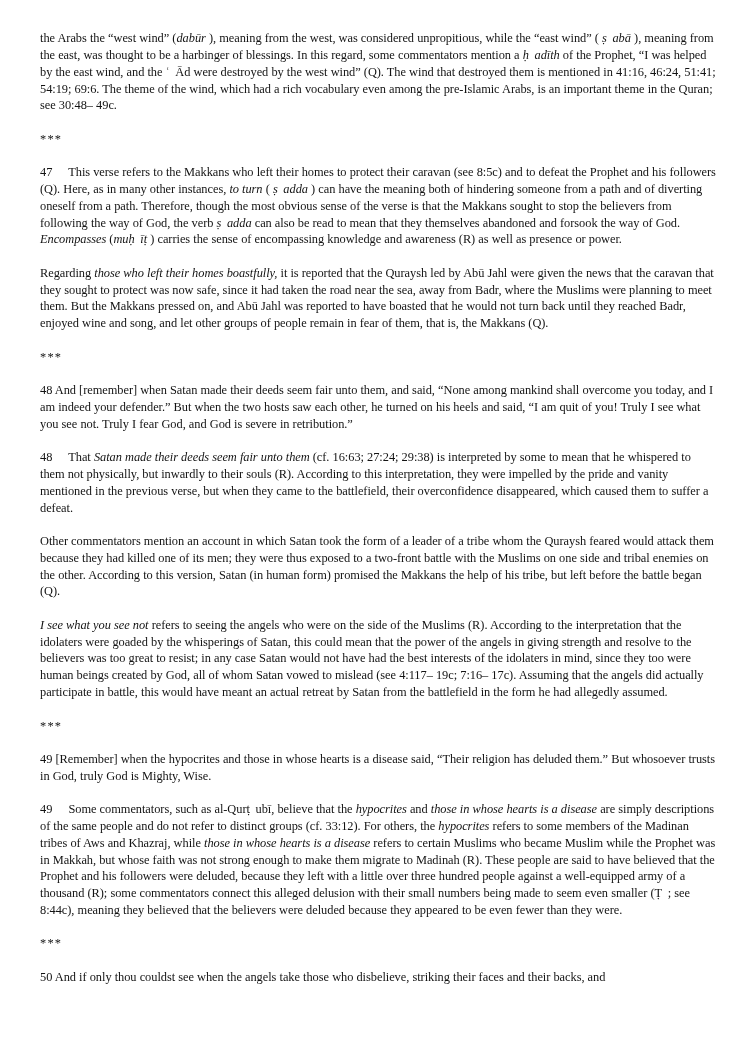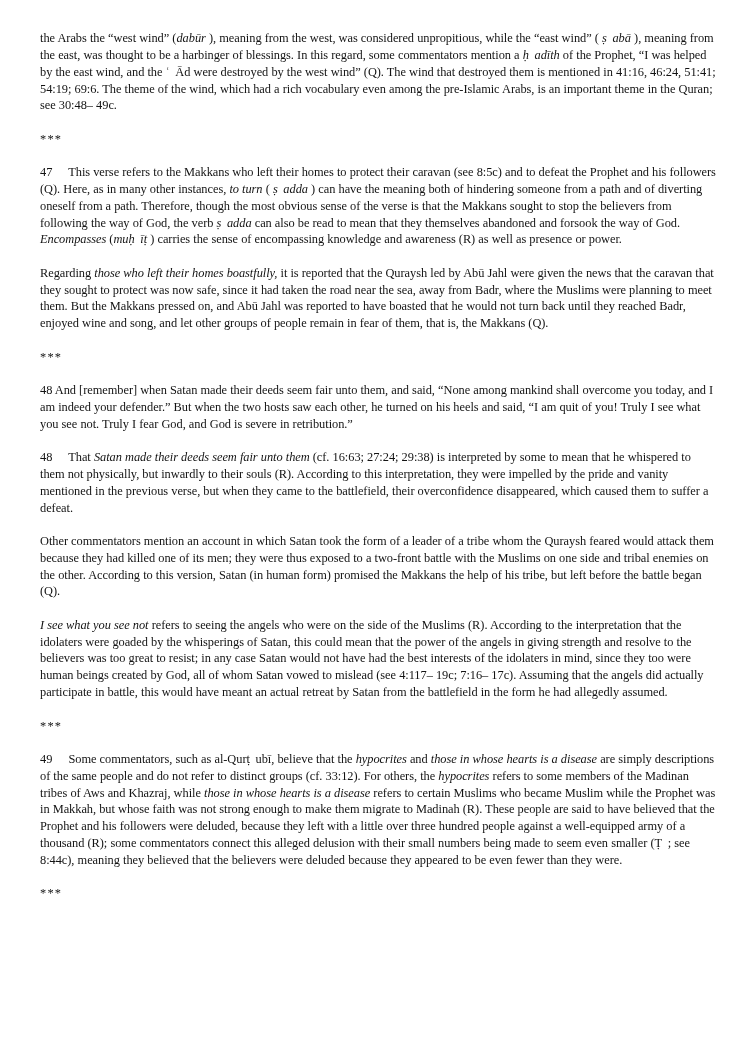--- a/index.html
+++ b/index.html
@@ -69,19 +69,21 @@
   <p class="para"><span>48</span> And [remember] when Satan made their deeds seem fair unto them, and said, “None among mankind shall overcome you today, and I am indeed your defender.” But when the two hosts saw each other, he turned on his heels and said, “I am quit of you! Truly I see what you see not. Truly I fear God, and God is severe in retribution.”</p>
 
   <p class="para commentary"><span class="vnum">48</span> That <i>Satan made their deeds seem fair unto them</i> (cf. 16:63; 27:24; 29:38) is interpreted by some to mean that he whispered to them not physically, but inwardly to their souls (R). According to this interpretation, they were impelled by the pride and vanity mentioned in the previous verse, but when they came to the battlefield, their overconfidence disappeared, which caused them to suffer a defeat.</p>
 
   <p class="para">Other commentators mention an account in which Satan took the form of a leader of a tribe whom the Quraysh feared would attack them because they had killed one of its men; they were thus exposed to a two-front battle with the Muslims on one side and tribal enemies on the other. According to this version, Satan (in human form) promised the Makkans the help of his tribe, but left before the battle began (Q).</p>
 
   <p class="para"><i>I see what you see not</i> refers to seeing the angels who were on the side of the Muslims (R). According to the interpretation that the idolaters were goaded by the whisperings of Satan, this could mean that the power of the angels in giving strength and resolve to the believers was too great to resist; in any case Satan would not have had the best interests of the idolaters in mind, since they too were human beings created by God, all of whom Satan vowed to mislead (see 4:117– 19c; 7:16– 17c). Assuming that the angels did actually participate in battle, this would have meant an actual retreat by Satan from the battlefield in the form he had allegedly assumed.</p>
 
   <p class="sep">***</p>
 
+  <p class="para"><span>49</span> [Remember] when the hypocrites and those in whose hearts is a disease said, “Their religion has deluded them.” But whosoever trusts in God, truly God is Mighty, Wise.</p>
 
   <p class="para commentary"><span class="vnum">49</span> Some commentators, such as al-Qurṭ<span class="gap"></span> ubī, believe that the <i>hypocrites</i> and <i>those in whose hearts is a disease</i> are simply descriptions of the same people and do not refer to distinct groups (cf. 33:12). For others, the <i>hypocrites</i> refers to some members of the Madinan tribes of Aws and Khazraj, while <i>those in whose hearts is a disease</i> refers to certain Muslims who became Muslim while the Prophet was in Makkah, but whose faith was not strong enough to make them migrate to Madinah (R). These people are said to have believed that the Prophet and his followers were deluded, because they left with a little over three hundred people against a well-equipped army of a thousand (R); some commentators connect this alleged delusion with their small numbers being made to seem even smaller (Ṭ<span class="gap"></span> ; see 8:44c), meaning they believed that the believers were deluded because they appeared to be even fewer than they were.</p>
 
   <p class="sep">***</p>
 
+  <p class="para"><span>50</span> And if only thou couldst see when the angels take those who disbelieve, striking their faces and their backs, and</p>
 
 </div>
 
 </body></html>

